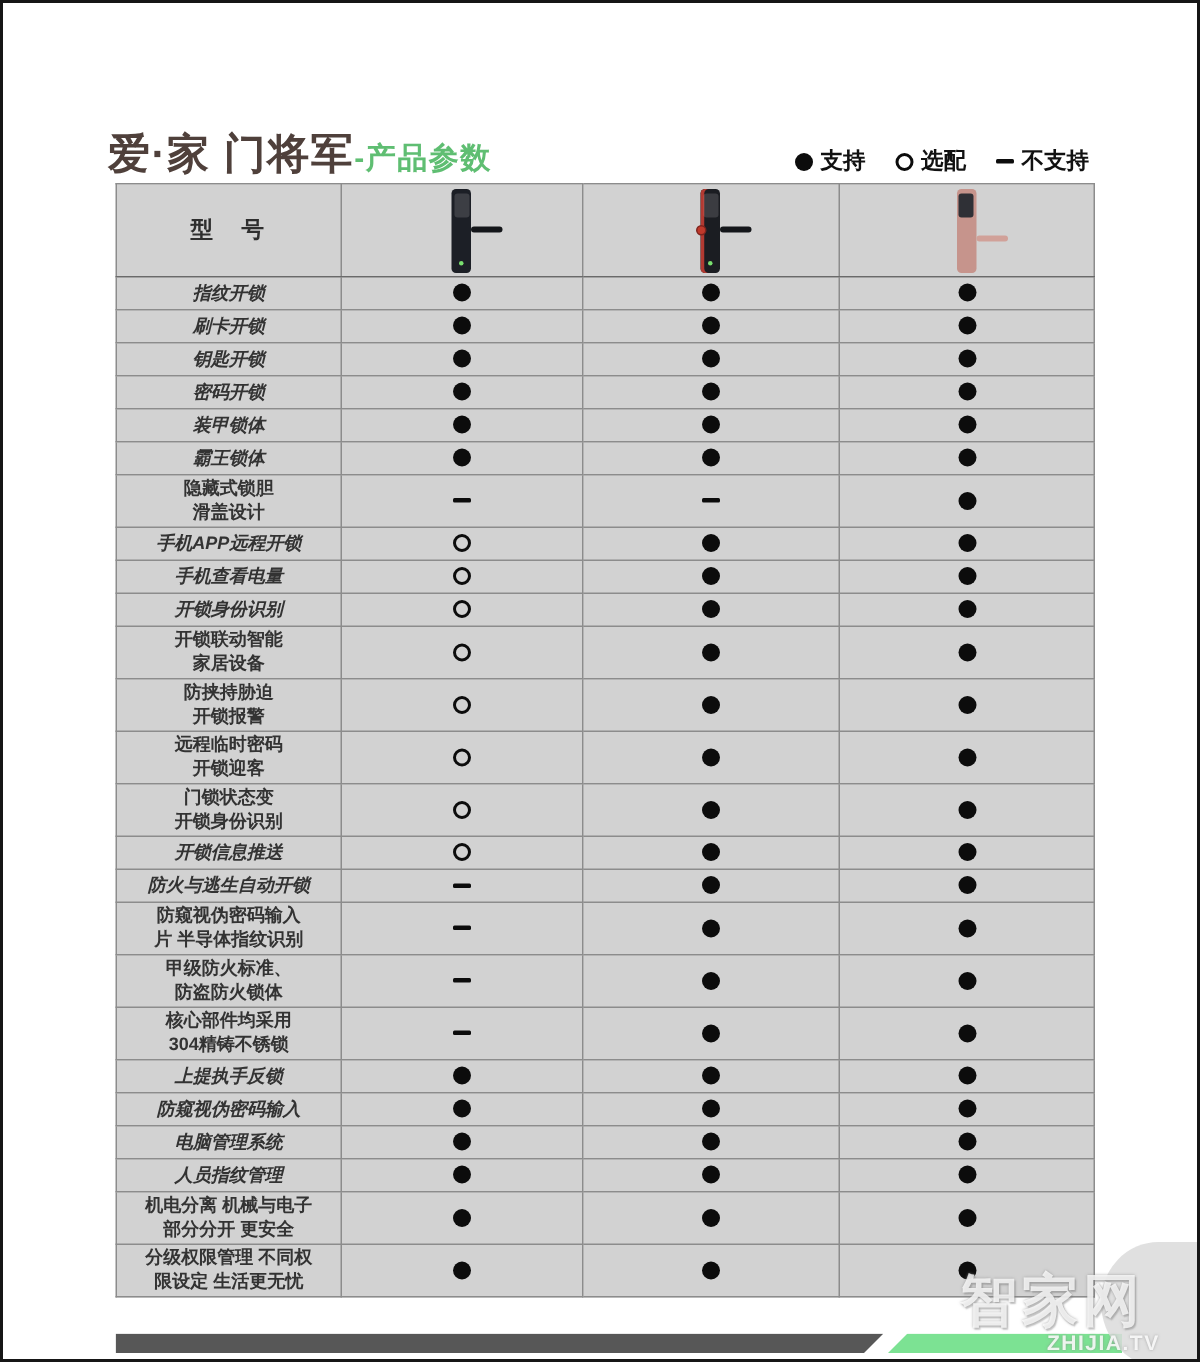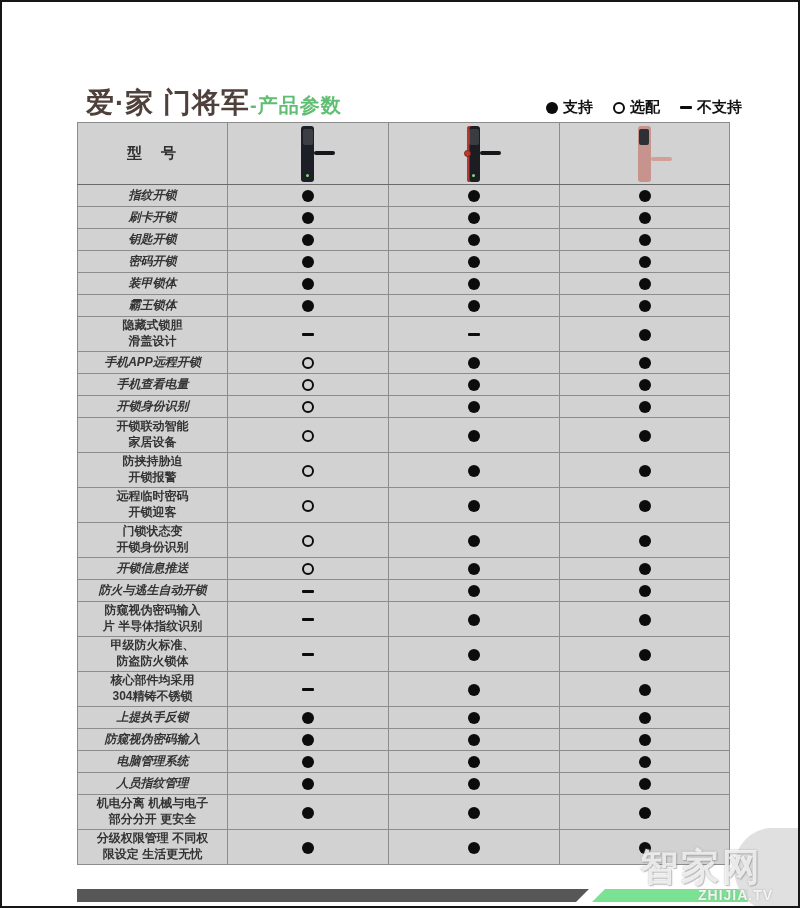--- a/index.html
+++ b/index.html
@@ -3,25 +3,25 @@
 <meta charset="utf-8">
 <style>
   * { margin:0; padding:0; box-sizing:border-box; }
   html,body { width:800px; height:908px; }
   body { font-family:"Liberation Sans","DejaVu Sans",sans-serif; background:#ffffff; }
   .page {
     position:relative; width:800px; height:908px;
     background:#ffffff; border:2px solid #161616; overflow:hidden;
   }
   
-  .title { position:absolute; left:84px; top:82px; white-space:nowrap;text-align:center; }
+  .title { position:absolute; left:70px; top:82px; white-space:nowrap;text-align:center; }
   .title-main { font-size:28px; font-weight:bold; color:#4f403b; letter-spacing:1px; }
   .title-sub  { font-size:20px; font-weight:bold; color:#5fbe72; letter-spacing:1px; }
   .legend {
-    position:absolute; right:56px; top:96px;
+    position:absolute; right:72px; top:96px;
     display:flex; align-items:center; gap:20px;
     font-size:15px; font-weight:600; color:#111;
   }
   .legend-item { display:flex; align-items:center; gap:5px; }
   
   .sym { display:inline-block; }
   .sym-full { width:12px; height:12px; border-radius:50%; background:#0c0c0c; }
   .sym-open { width:12px; height:12px; border-radius:50%; border:2px solid #0c0c0c; background:transparent; }
   .sym-dash { width:12px; height:3px; background:#0c0c0c; border-radius:1px; }
   

